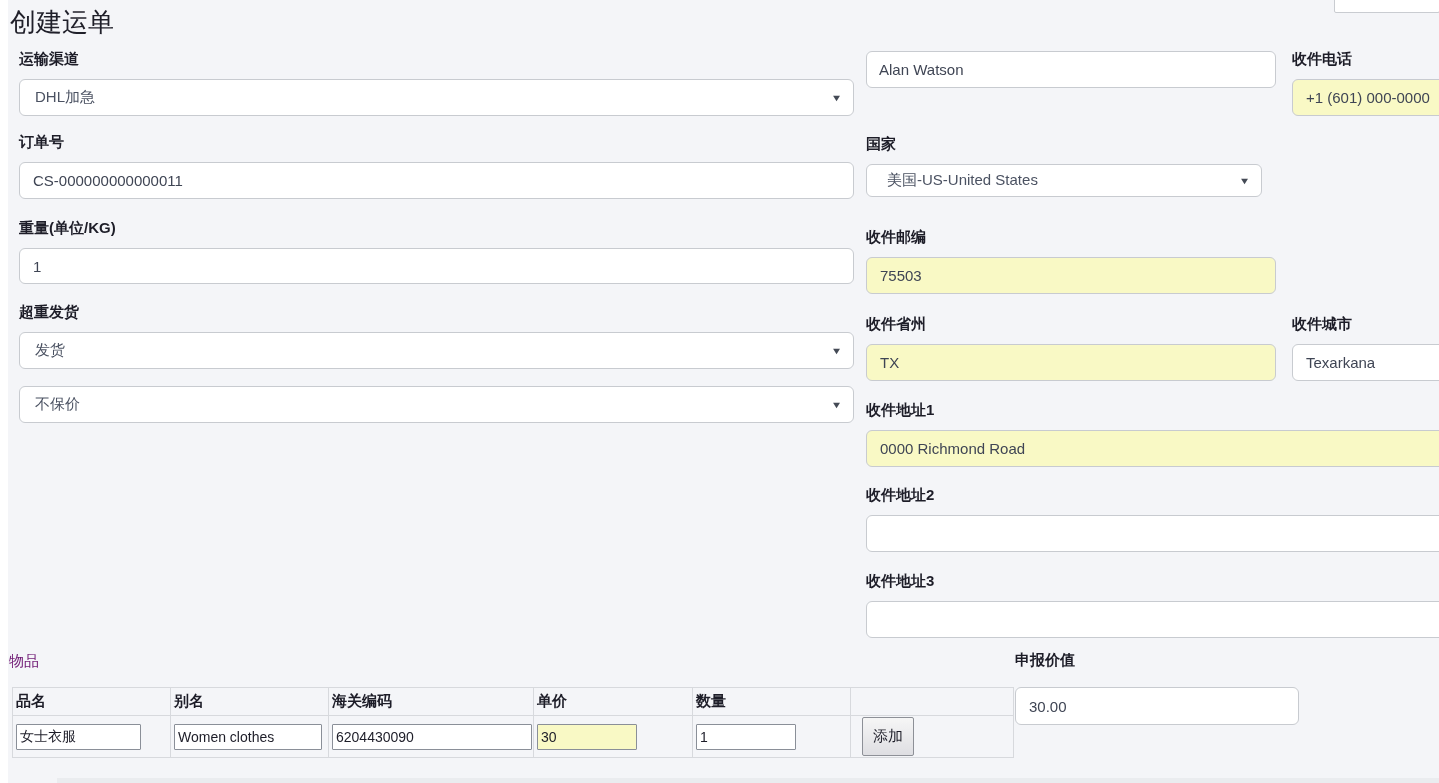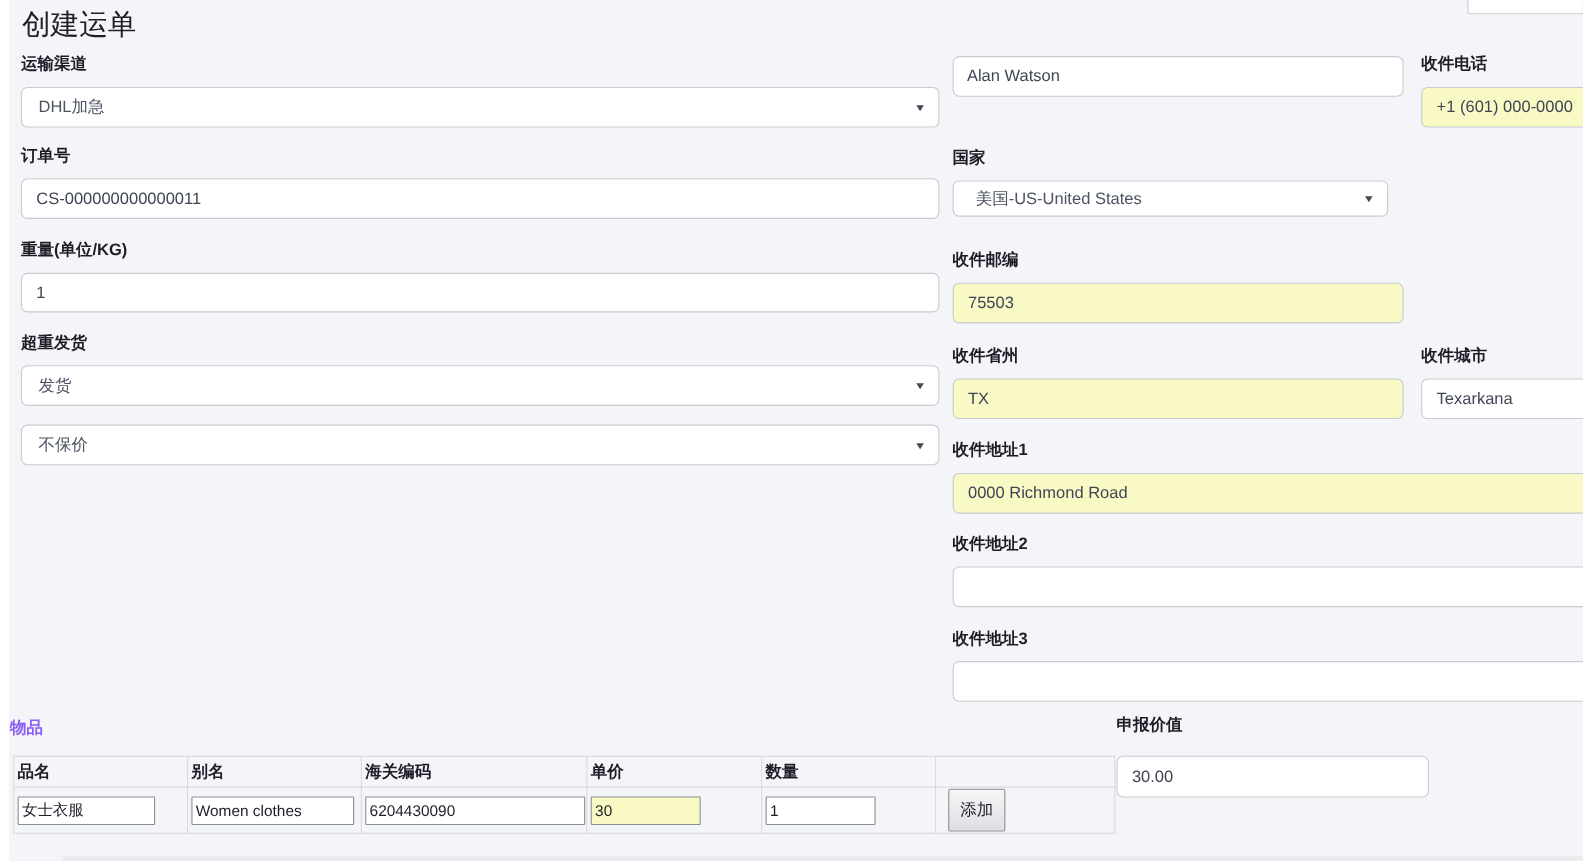--- a/index.html
+++ b/index.html
@@ -6,21 +6,21 @@
   html, body {
     width: 1439px; height: 783px; overflow: hidden;
     background: #f4f5f8;
     font-family: "Liberation Sans", "DejaVu Sans", sans-serif;
   }
   .left-strip {
     position: absolute; left: 0; top: 0; width: 8px; height: 783px;
     background: #ffffff;
   }
   .page-title {
-    position: absolute; left: 20px; top: 5px;
+    position: absolute; left: 10px; top: 5px;
     font-size: 26px; font-weight: 500; color: #20202a; text-align: right;
   }
   .cutoff-box {
     position: absolute; left: 1334px; top: -9px; width: 106px; height: 22px;
     background: #ffffff; border: 1px solid #c9ccd1; border-radius: 2px;
   }
   .fld { position: absolute; }
   .lbl {
     font-size: 15px; font-weight: 700; color: #1d1d28;
     height: 16px; line-height: 16px; margin-bottom: 12px;
@@ -34,21 +34,21 @@
   .sel .selval { font-size: 15px; color: #4b5262; white-space: nowrap; }
   .sel .arrow { font-size: 9px; color: #444a55; transform: scaleX(1.3); }
   .inp {
     background: #ffffff; border: 1px solid #c8cbd0; border-radius: 6px;
     font-size: 15px; color: #3f4554; padding: 0 13px;
     font-family: "Liberation Sans", "DejaVu Sans", sans-serif;
     display: block; outline: none;
   }
   .yellow { background: #f9f9c5 !important; }
   .items-label, .declared-label {
-    position: absolute; font-size: 15px; font-weight: 700; color: #8b5cf6;
+    position: absolute; font-size: 15px; font-weight: 400; color: #701a75;
   }
   table.items {
     position: absolute; left: 12px; top: 687px; width: 1001px;
     border-collapse: collapse; table-layout: fixed;
   }
   table.items th, table.items td {
     border: 1px solid #d7d9dd; text-align: left; vertical-align: middle;
     padding: 1px 2px 1px 3px;
   }
   table.items th {

